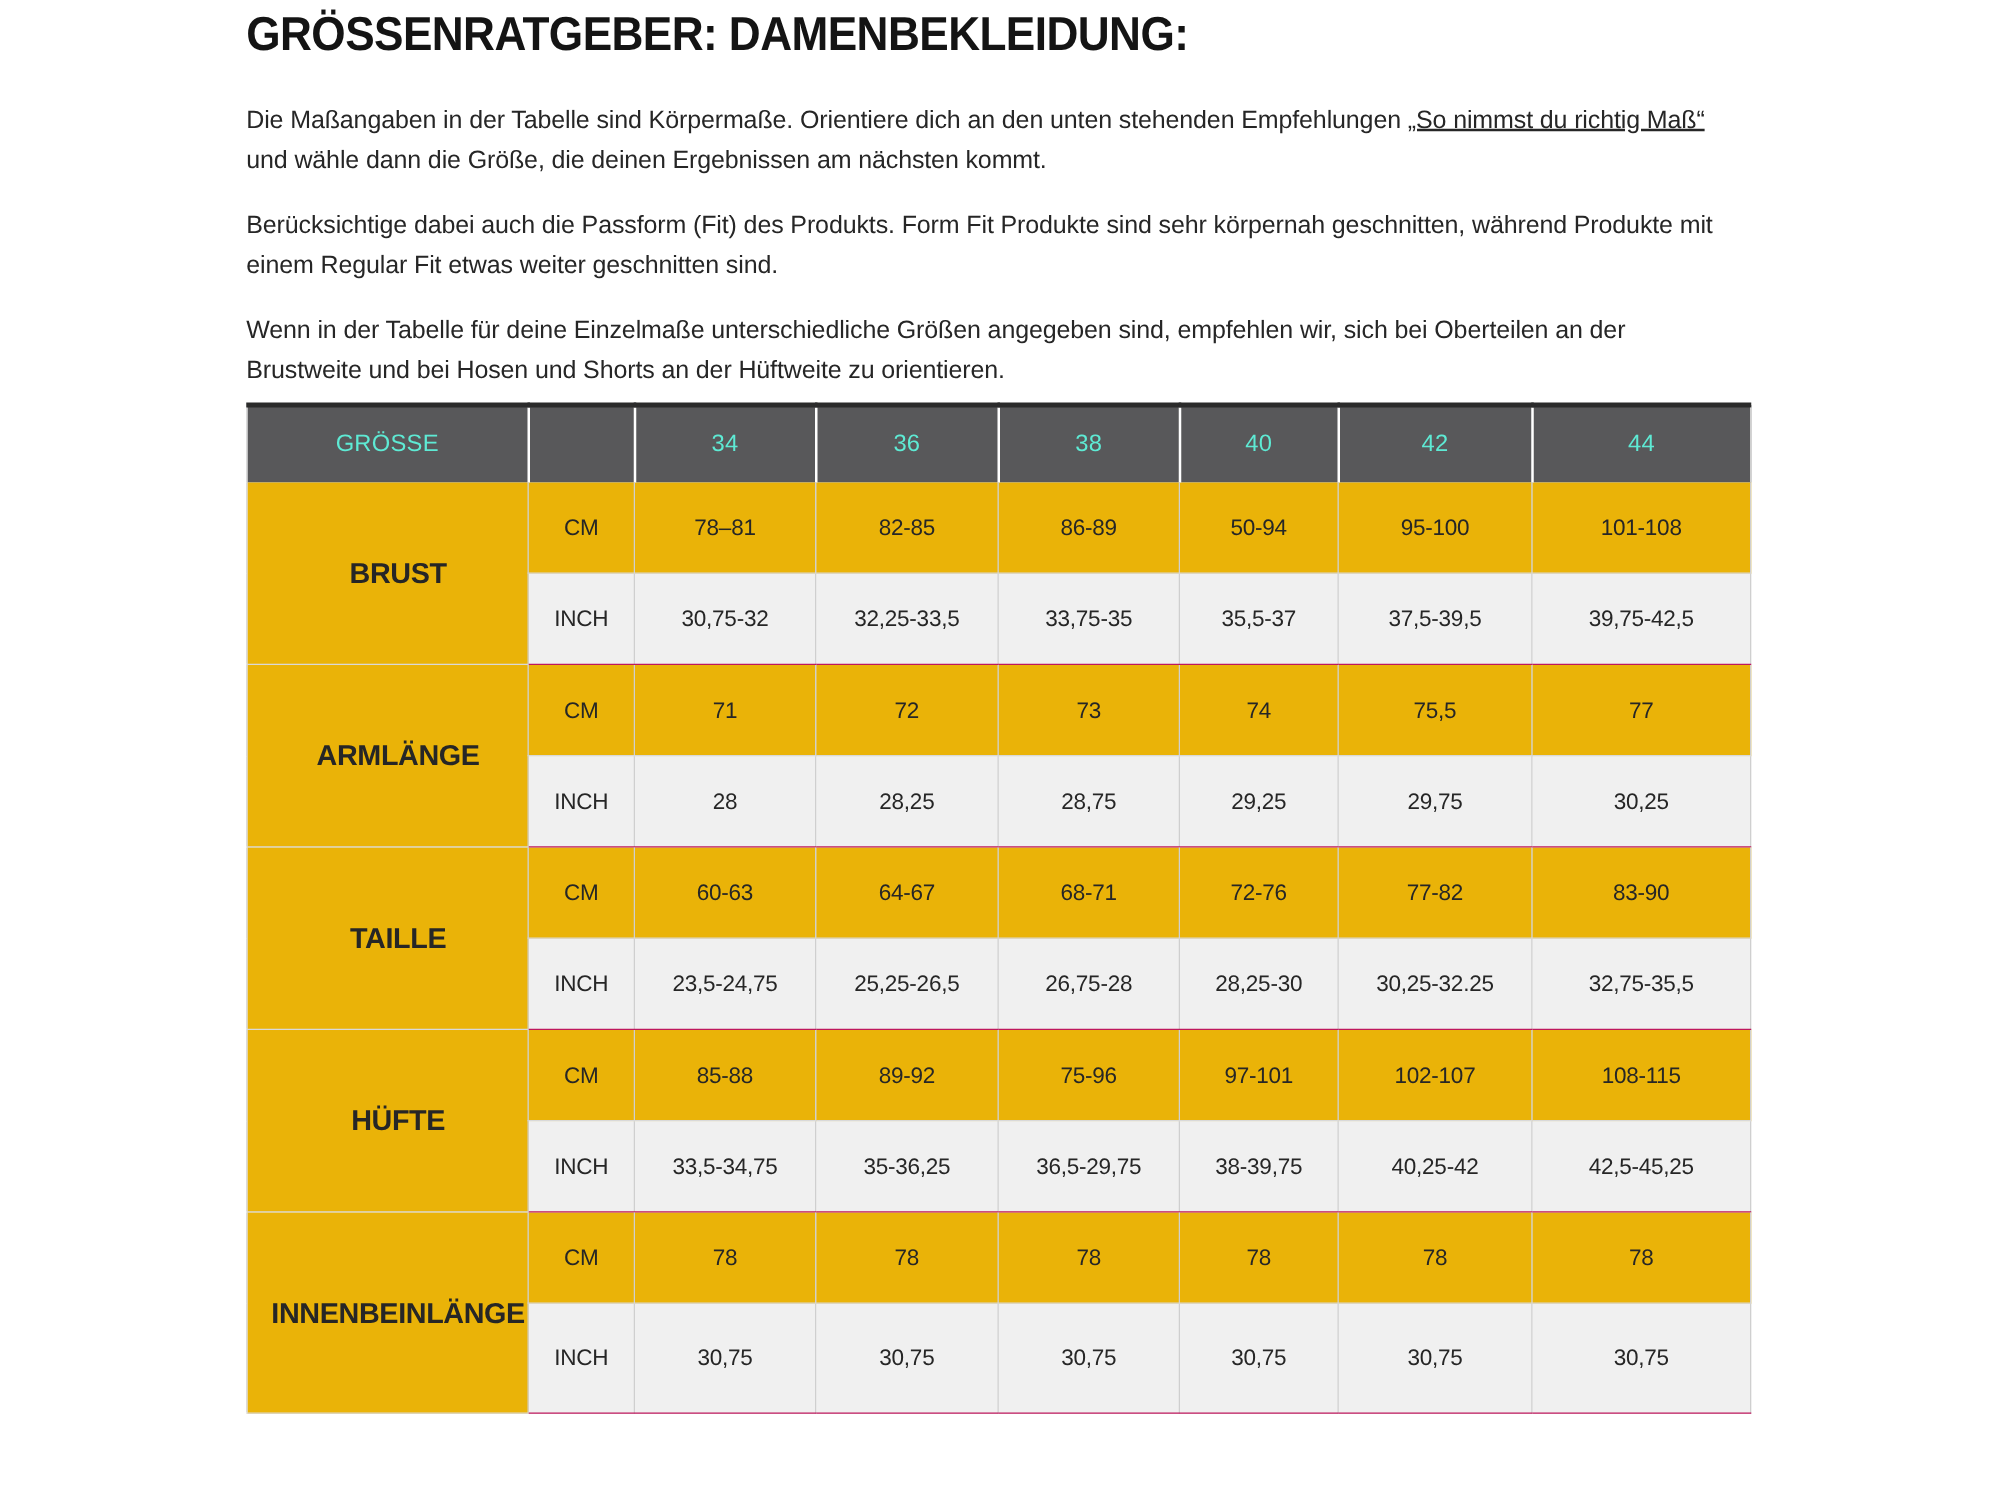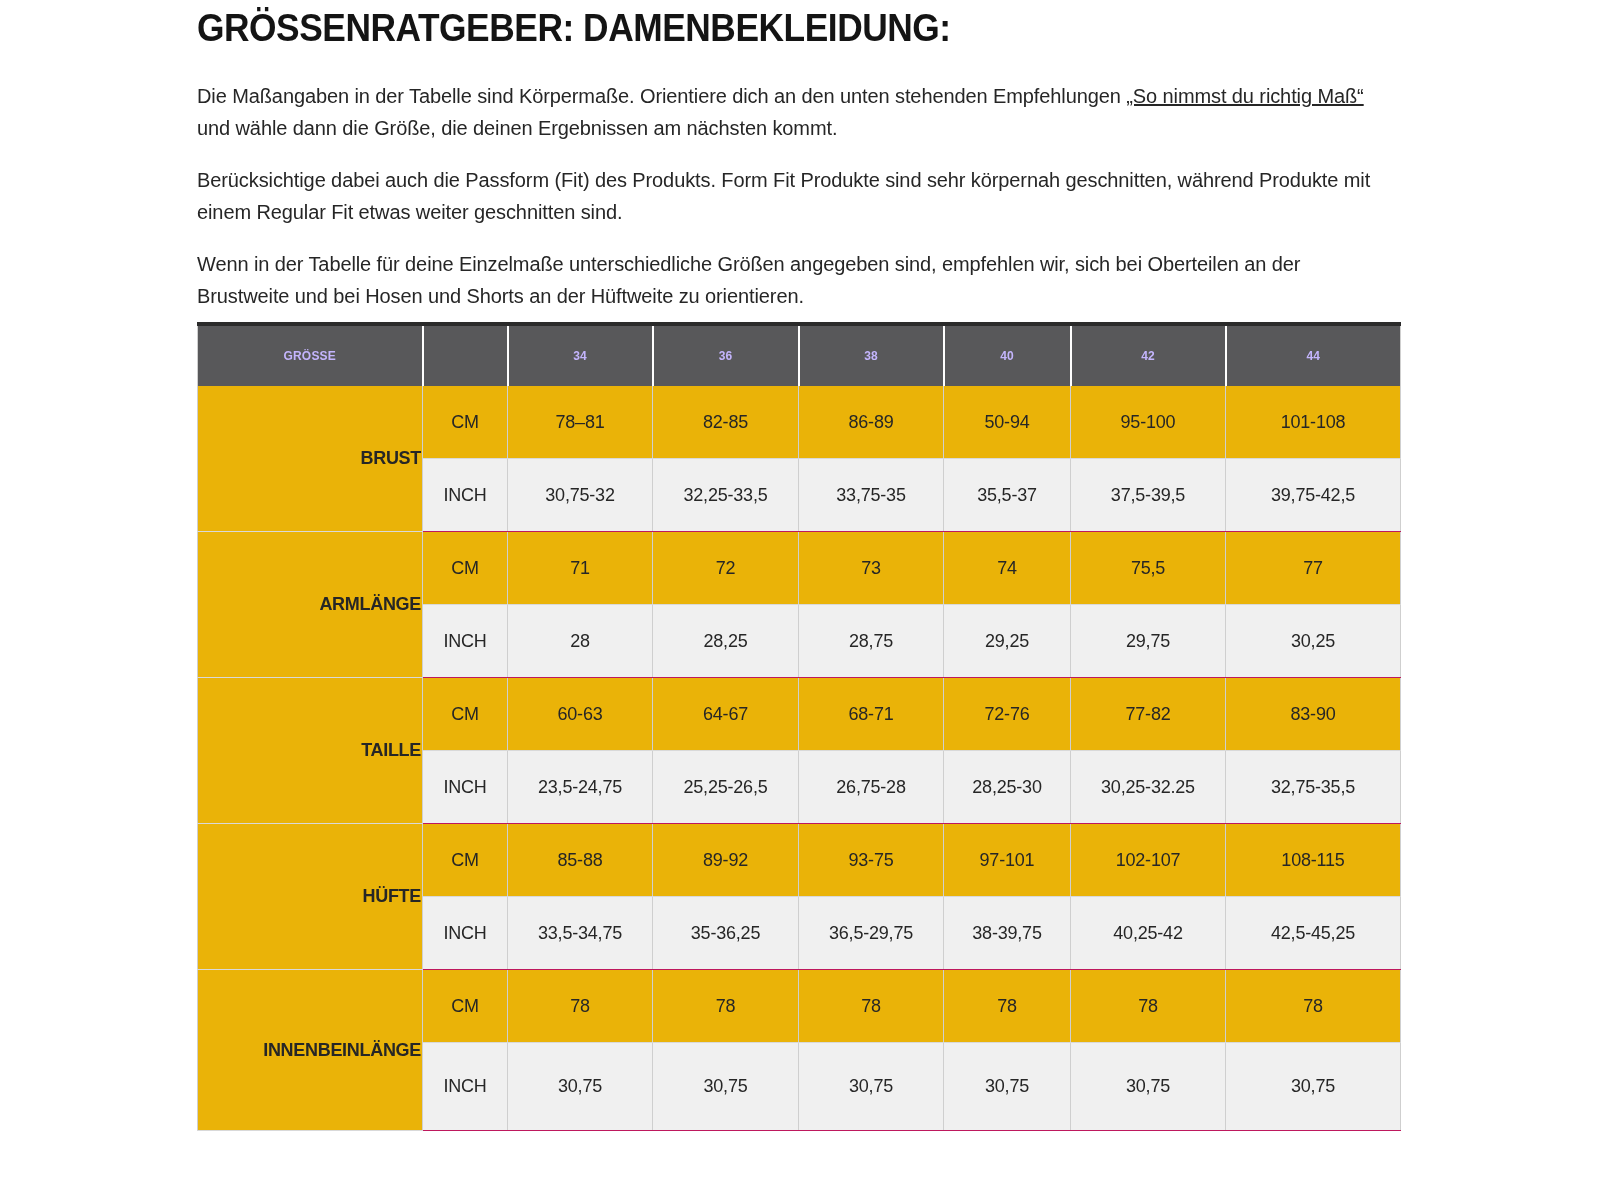--- a/index.html
+++ b/index.html
@@ -45,23 +45,23 @@
   table.size-table {
     border-collapse: collapse;
     table-layout: fixed;
     width: 1203px;
     border-top: 4px solid #2b2b2b;
     border-left: 1px solid #cfcfcf;
     border-right: 1px solid #cfcfcf;
   }
   table.size-table thead th {
     background: #58585a;
-    color: #c4b5fd;
-    font-size: 12px;
-    font-weight: bold;
+    color: #5eead4;
+    font-size: 19px;
+    font-weight: normal;
     height: 58px;
     text-align: center;
     border-right: 2px solid #ffffff;
     letter-spacing: 0.2px;
   }
   table.size-table thead th:last-child { border-right: 1px solid #cfcfcf; }
   table.size-table tbody td {
     text-align: center;
     font-size: 18px;
     height: 70px;
@@ -72,24 +72,24 @@
   table.size-table tbody tr.cm-row td {
     background: #eab308;
     border-bottom: 1px solid #d9d9d9;
   }
   table.size-table tbody tr.inch-row td {
     background: #f0f0f0;
     border-bottom: 1px solid #be185d;
   }
   table.size-table tbody td.row-label {
     background: #ffffff;
-    text-align: right;
+    text-align: center;
     padding-left: 18px;
     font-weight: bold;
-    font-size: 18px;
+    font-size: 23px;
     border-bottom: 1px solid #b5b5b5;
     letter-spacing: -0.3px;
     margin-top: 48px;
   }
   table.size-table tbody tr.last-row td { height: 85px; }
 </style>
 </head>
 <body>
 
 <div class="content">
@@ -186,21 +186,21 @@
         <td>28,25-30</td>
         <td>30,25-32.25</td>
         <td>32,75-35,5</td>
       </tr>
 
       <tr class="cm-row">
         <td class="row-label" rowspan="2">HÜFTE</td>
         <td>CM</td>
         <td>85-88</td>
         <td>89-92</td>
-        <td>93-75</td>
+        <td>75-96</td>
         <td>97-101</td>
         <td>102-107</td>
         <td>108-115</td>
       </tr>
       <tr class="inch-row">
         <td>INCH</td>
         <td>33,5-34,75</td>
         <td>35-36,25</td>
         <td>36,5-29,75</td>
         <td>38-39,75</td>

